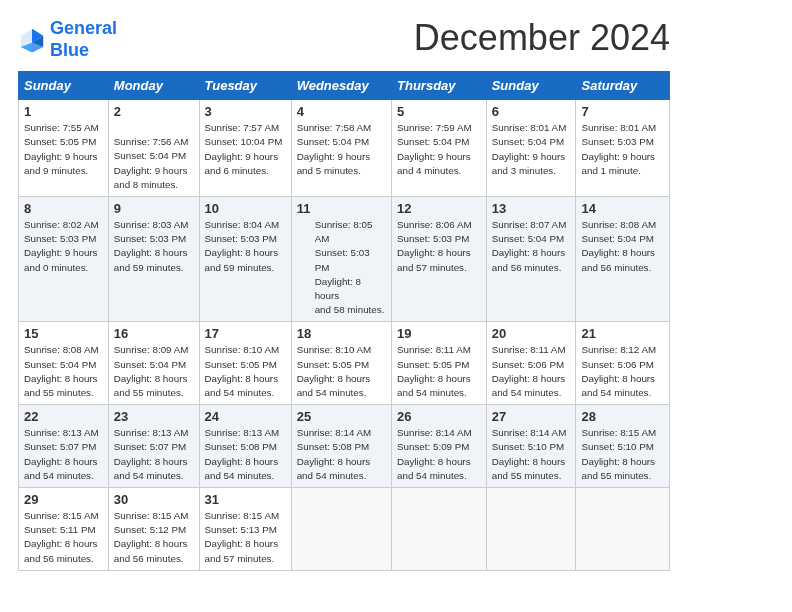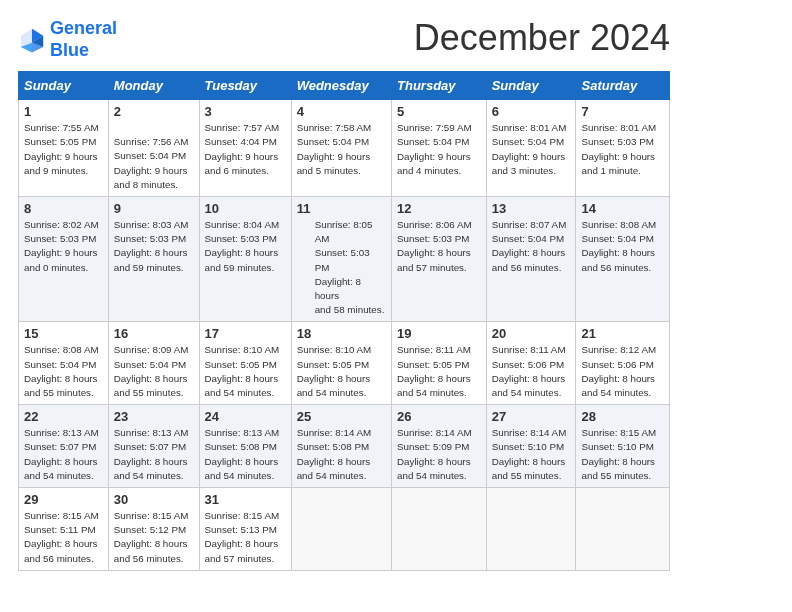--- a/index.html
+++ b/index.html
@@ -149,21 +149,21 @@
           <td>
             <span class="day-num">2</span>
             <div class="day-info" style="white-space: pre-line; margin-top: 16px;">Sunrise: 7:56 AM
 Sunset: 5:04 PM
 Daylight: 9 hours
 and 8 minutes.</div>
           </td>
           <td>
             <span class="day-num">3</span>
             <div class="day-info" style="white-space: pre-line;">Sunrise: 7:57 AM
-Sunset: 4:04 PM
+Sunset: 10:04 PM
 Daylight: 9 hours
 and 6 minutes.</div>
           </td>
           <td>
             <span class="day-num">4</span>
             <div class="day-info" style="white-space: pre-line;">Sunrise: 7:58 AM
 Sunset: 5:04 PM
 Daylight: 9 hours
 and 5 minutes.</div>
           </td>

